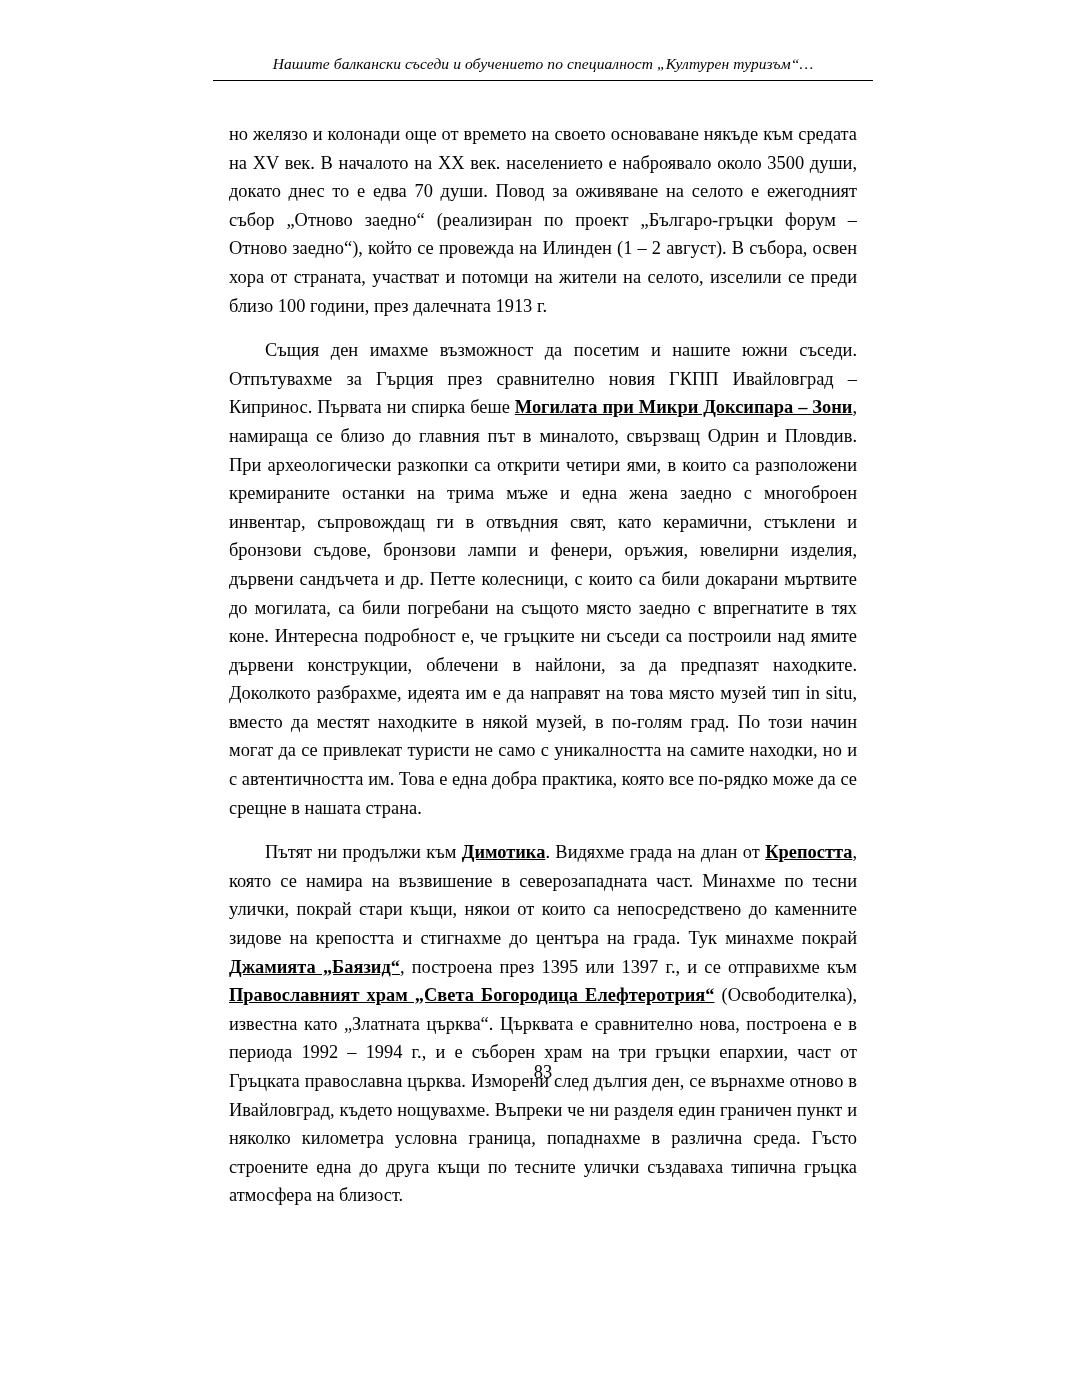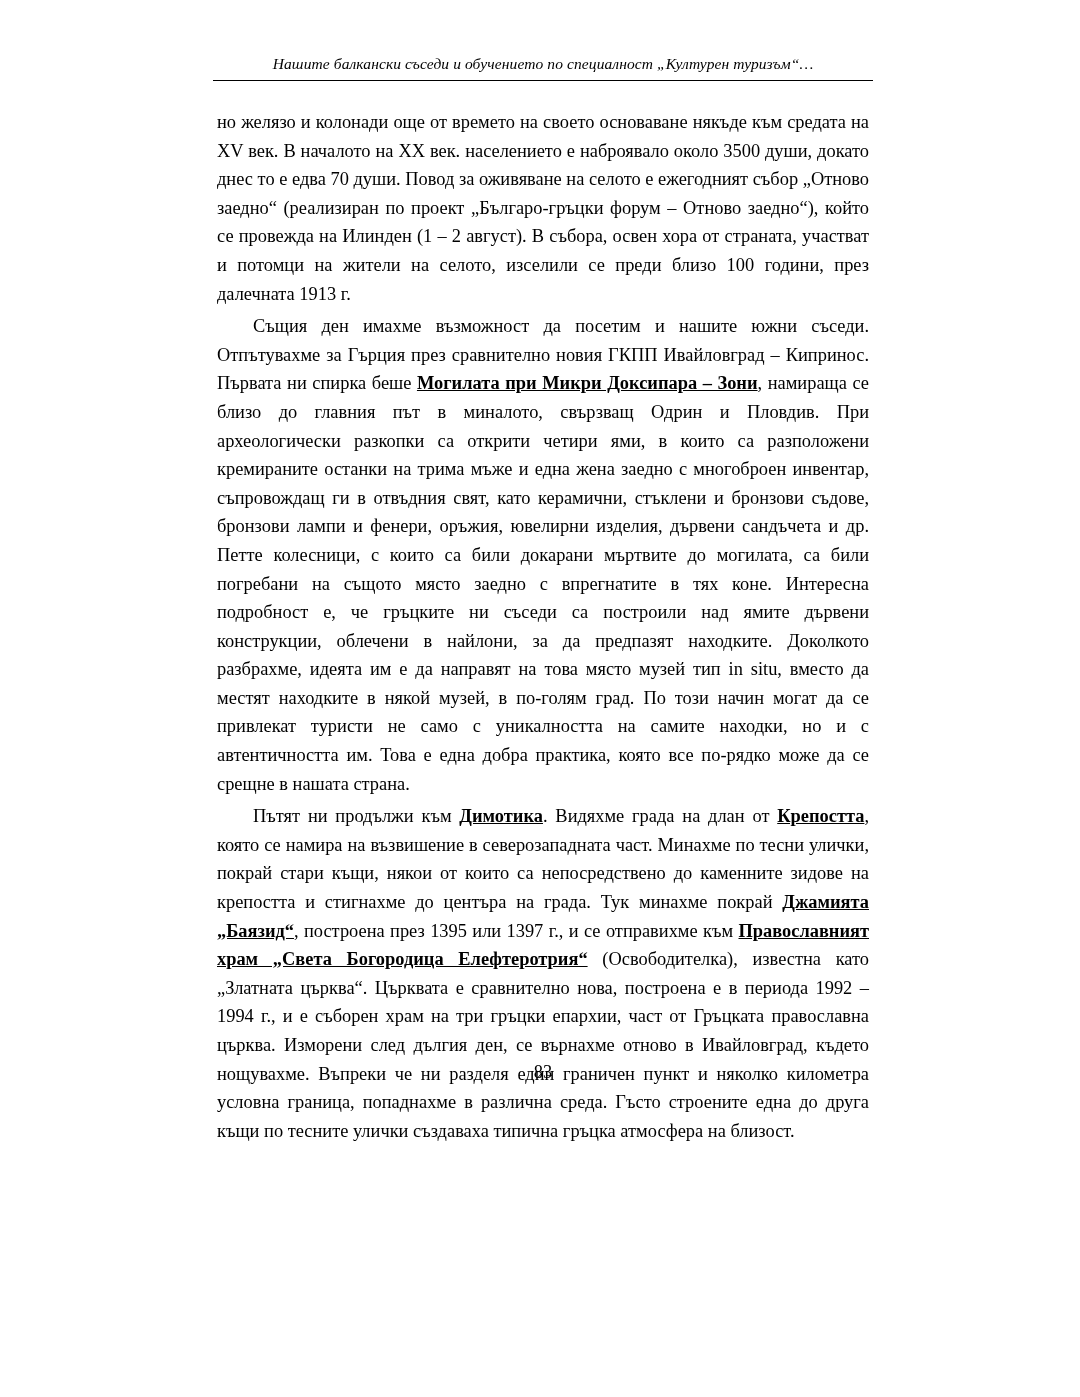--- a/index.html
+++ b/index.html
@@ -48,21 +48,21 @@
     left: 213px;
     top: 104px;
     width: 660px;
     font-size: 18.4px;
     line-height: 28.6px;
     text-align: justify;
     text-justify: inter-word;
     hyphens: manual;
   }
   .body-text p {
-    margin: 4px;
+    margin: 16px;
     text-indent: 0;
   }
   .body-text p.indent {
     text-indent: 36px;
   }
   b, .bold {
     font-weight: bold;
     text-decoration: underline;
   }
   .page-number {

